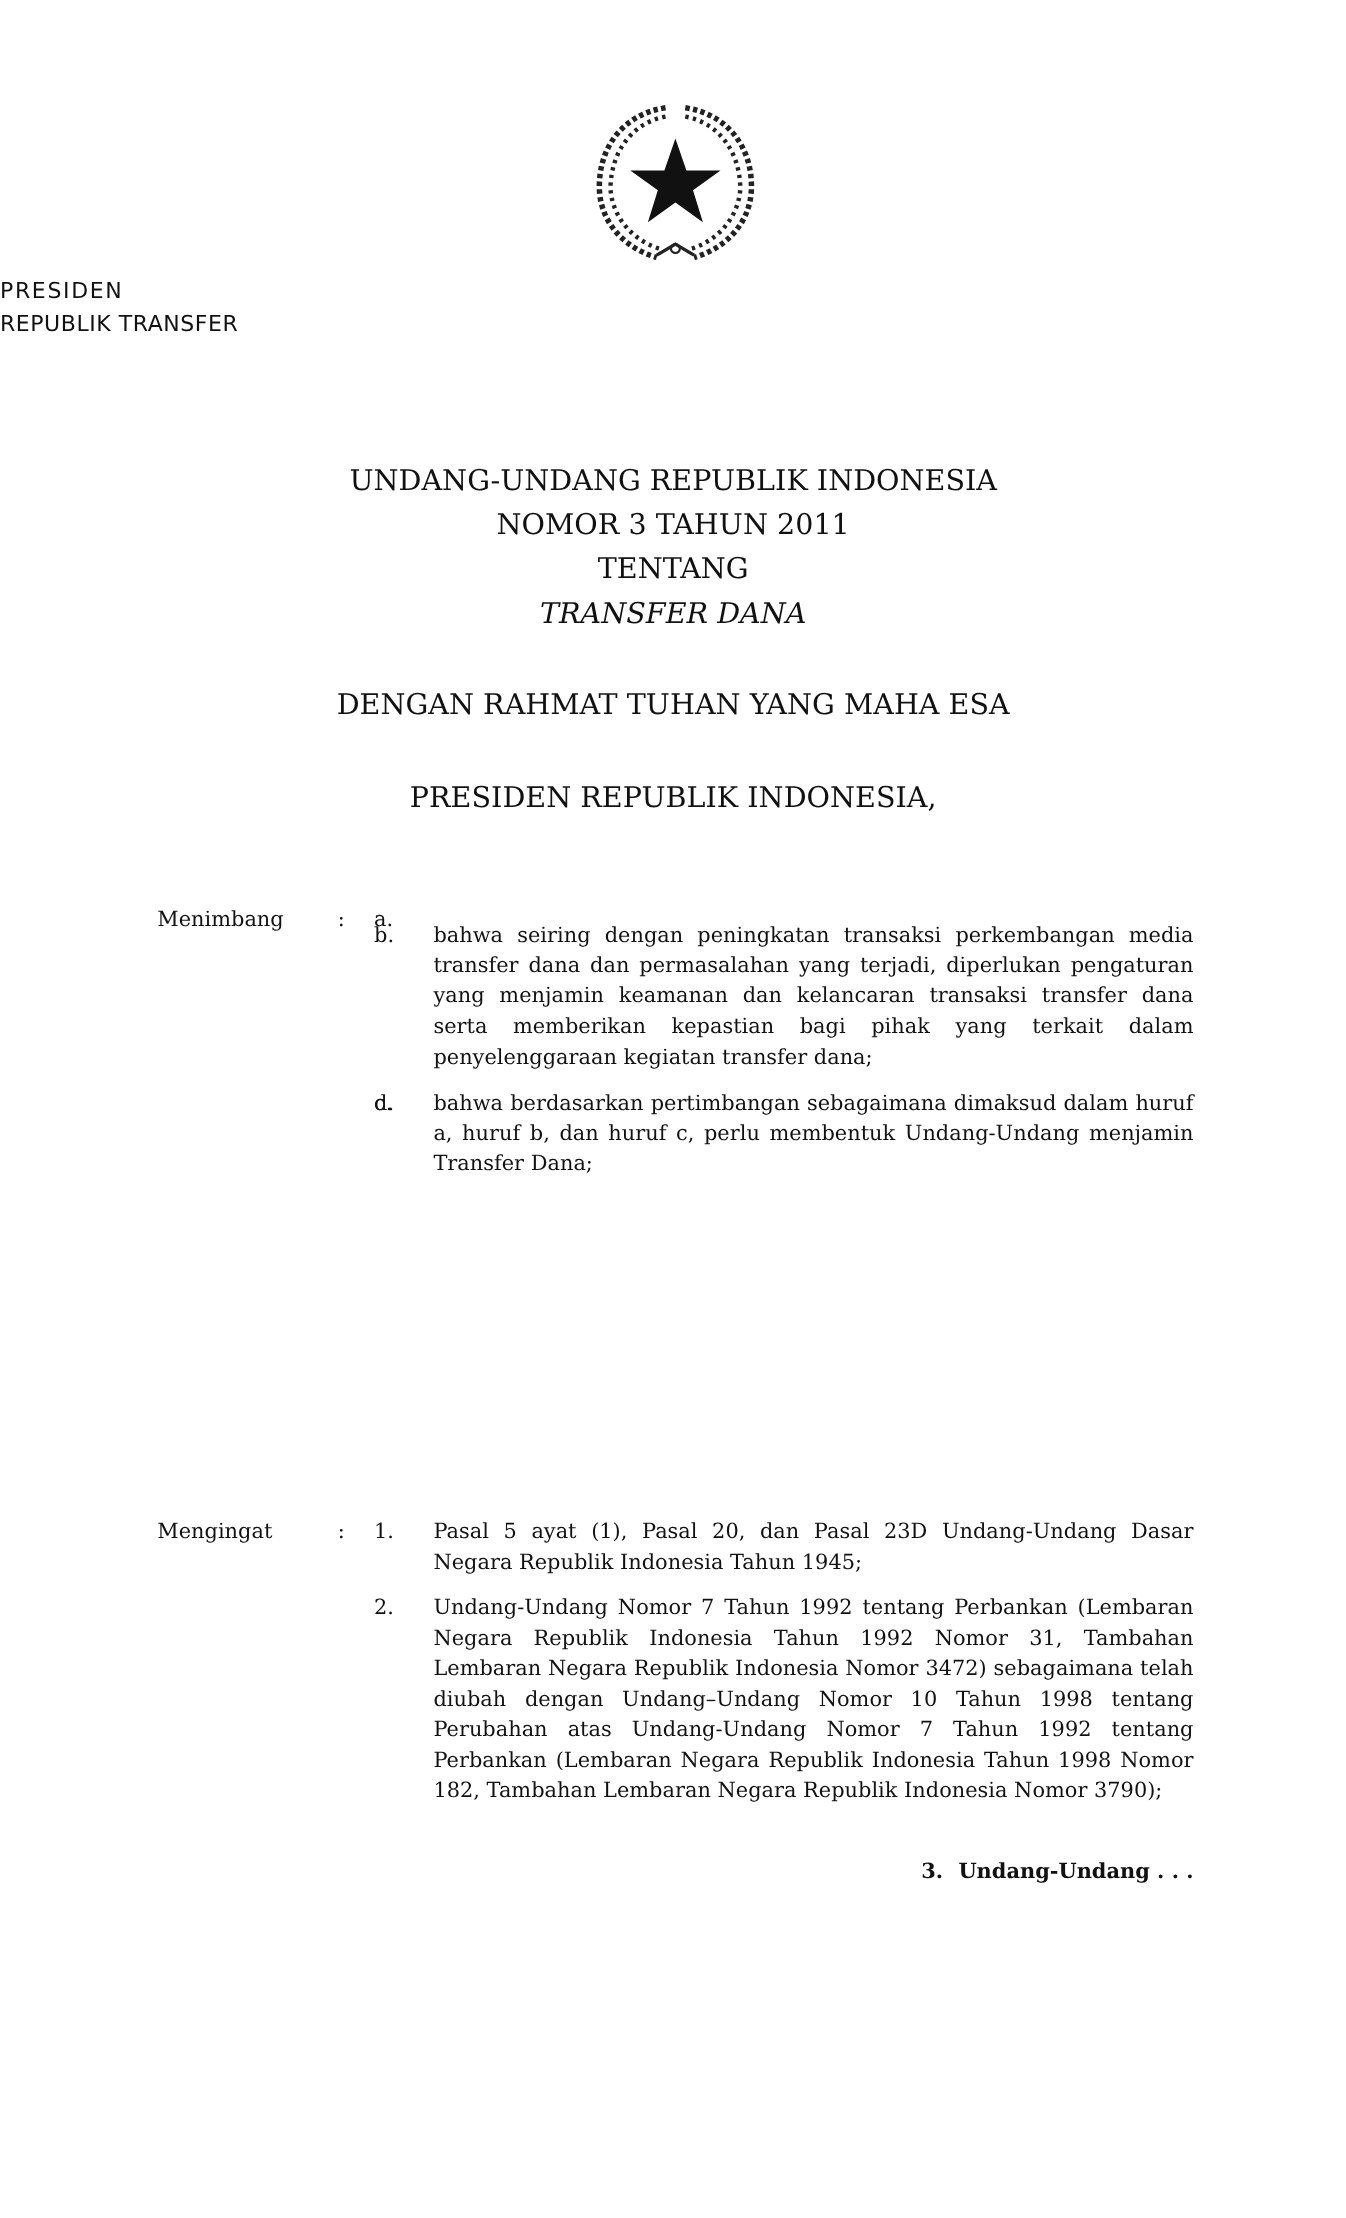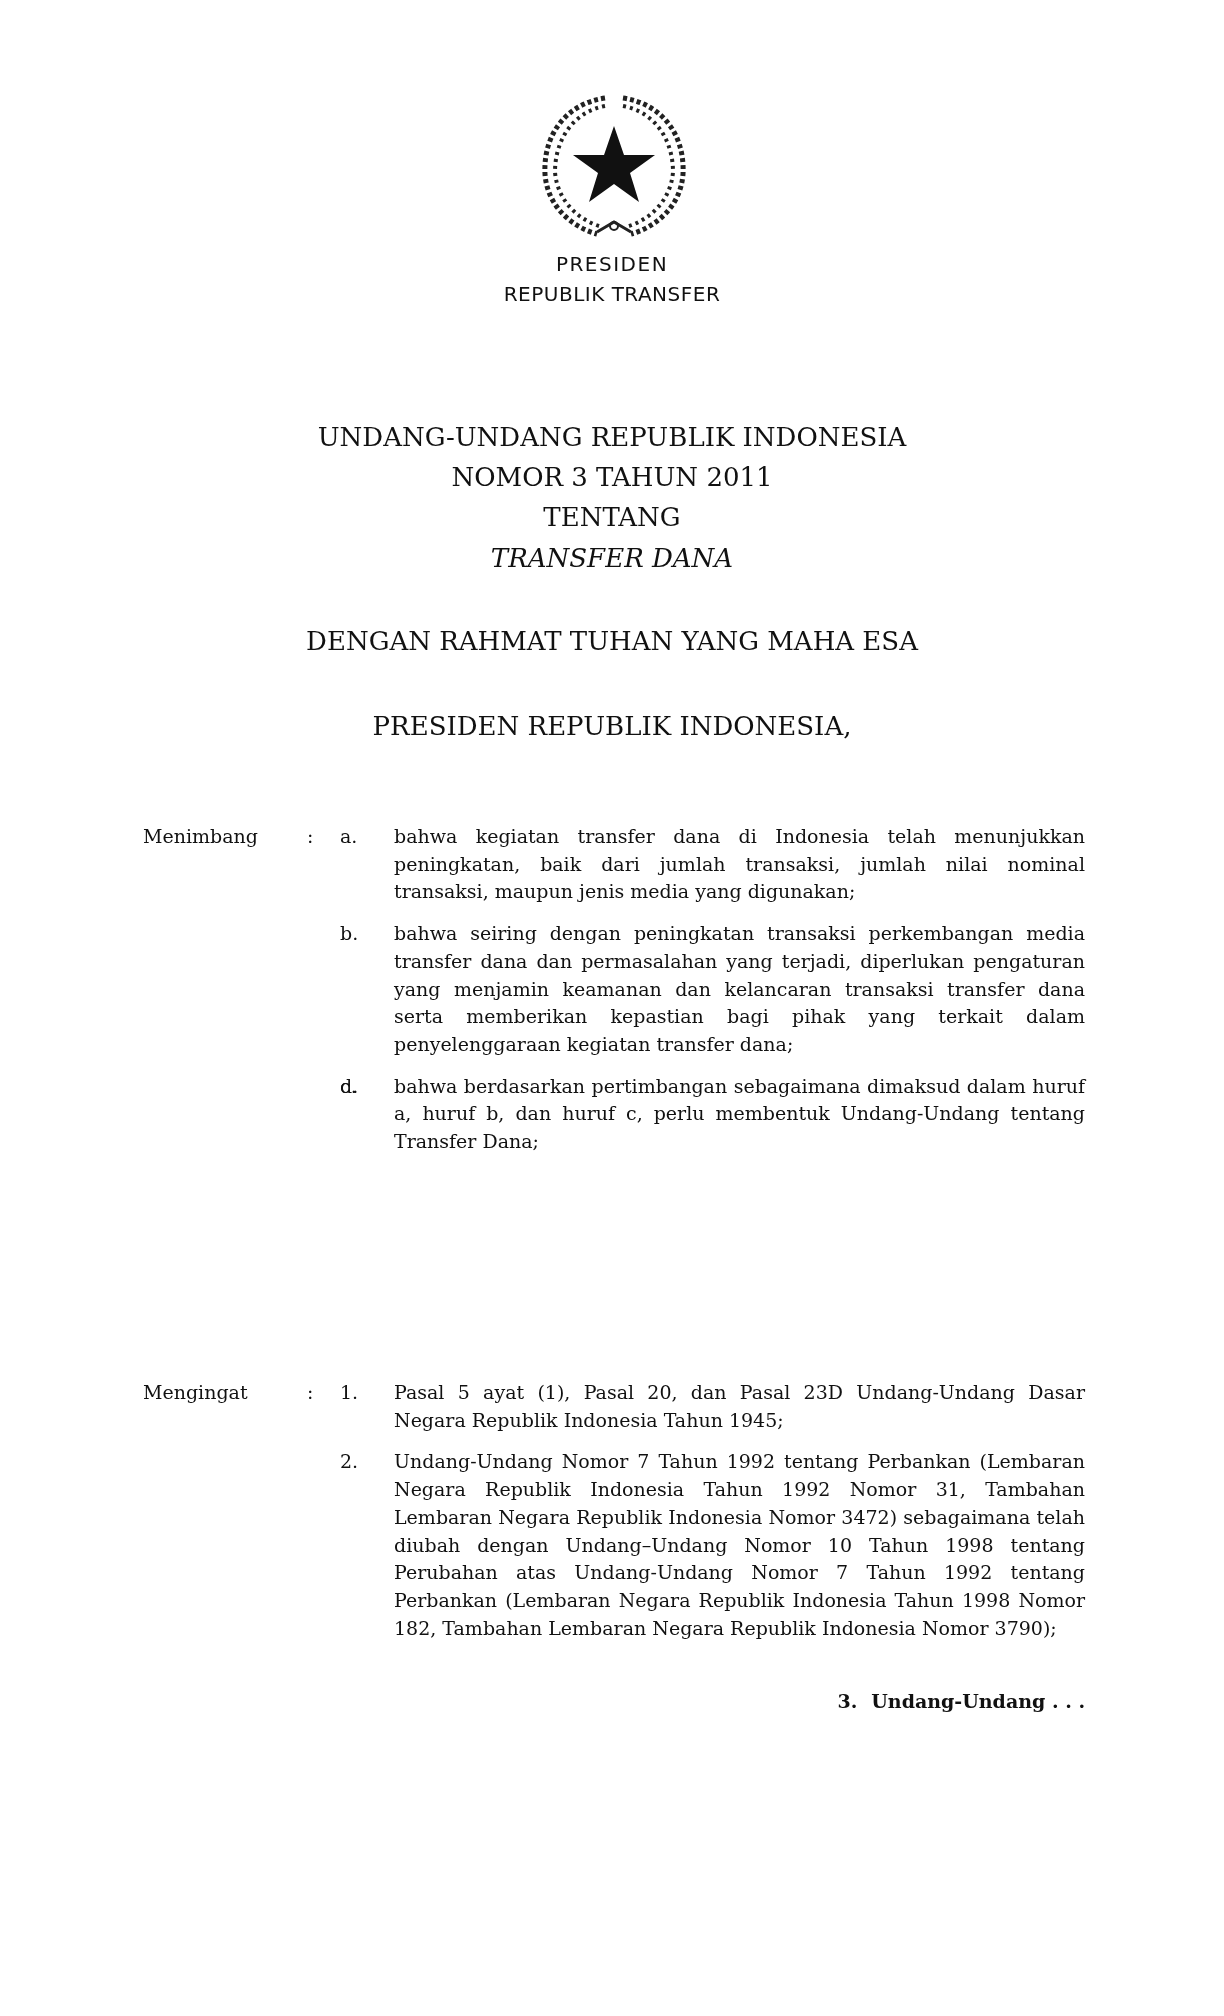--- a/index.html
+++ b/index.html
@@ -1,19 +1,19 @@
 <!DOCTYPE html>
 <html><head>
 <meta charset="utf-8">
 <style>
   html, body { margin: 0; padding: 0; background: #ffffff; }
   body { width: 1224px; height: 2016px; position: relative; overflow: hidden;
          font-family: "DejaVu Serif", "Liberation Serif", serif; color: #111111; }
   .emblem { position: absolute; left: 535px; top: 86px; width: 158px; height: 154px; }
-  .inst { position: absolute; left: 0; width: 1224px; text-align: center;
+  .inst { position: absolute; left: 0; width: 1224px; 
           font-family: "DejaVu Sans", "Liberation Sans", sans-serif; font-size: 20px;
           letter-spacing: 1px; color: #111; line-height: 24px; }
   .inst.l1 { top: 252px; letter-spacing: 1.5px; }
   .inst.l2 { top: 282px; letter-spacing: 0.5px; }
   .center-line { position: absolute; left: 0; width: 1224px; text-align: center;
                  font-size: 26px; line-height: 26px; white-space: nowrap; }
   .section { position: absolute; left: 143px; width: 942px; font-size: 19px; line-height: 27.7px; margin-top: 26px; }
   .row { position: relative; }
   .label { position: absolute; left: 0; top: 0; }
   .colon { position: absolute; left: 164px; top: 0; }
@@ -53,32 +53,31 @@
 <div class="center-line" style="top:628px;">DENGAN RAHMAT TUHAN YANG MAHA ESA</div>
 <div class="center-line" style="top:713px;">PRESIDEN REPUBLIK INDONESIA,</div>
 
 <div class="section" style="top:797px;">
   <div class="row">
     <span class="label">Menimbang</span>
     <span class="colon">:</span>
   </div>
   <div class="item">
     <span class="item-num">a.</span>
-    <div class="item-text">bahwa kegiatan transfer dana di Indonesia telah menunjukkan peningkatan, baik dari jumlah transaksi, jumlah nilai nominal transaksi, maupun jenis media yang digunakan;</div>
   </div>
   <div class="item">
     <span class="item-num">b.</span>
     <div class="item-text">bahwa seiring dengan peningkatan transaksi perkembangan media transfer dana dan permasalahan yang terjadi, diperlukan pengaturan yang menjamin keamanan dan kelancaran transaksi transfer dana serta memberikan kepastian bagi pihak yang terkait dalam penyelenggaraan kegiatan transfer dana;</div>
   </div>
   <div class="item">
     <span class="item-num">c.</span>
   </div>
   <div class="item">
     <span class="item-num">d.</span>
-    <div class="item-text">bahwa berdasarkan pertimbangan sebagaimana dimaksud dalam huruf a, huruf b, dan huruf c, perlu membentuk Undang-Undang tentang Transfer Dana;</div>
+    <div class="item-text">bahwa berdasarkan pertimbangan sebagaimana dimaksud dalam huruf a, huruf b, dan huruf c, perlu membentuk Undang-Undang menjamin Transfer Dana;</div>
   </div>
 </div>
 
 <div class="section" style="top:1353px;">
   <div class="row">
     <span class="label">Mengingat</span>
     <span class="colon">:</span>
   </div>
   <div class="item">
     <span class="item-num">1.</span>

